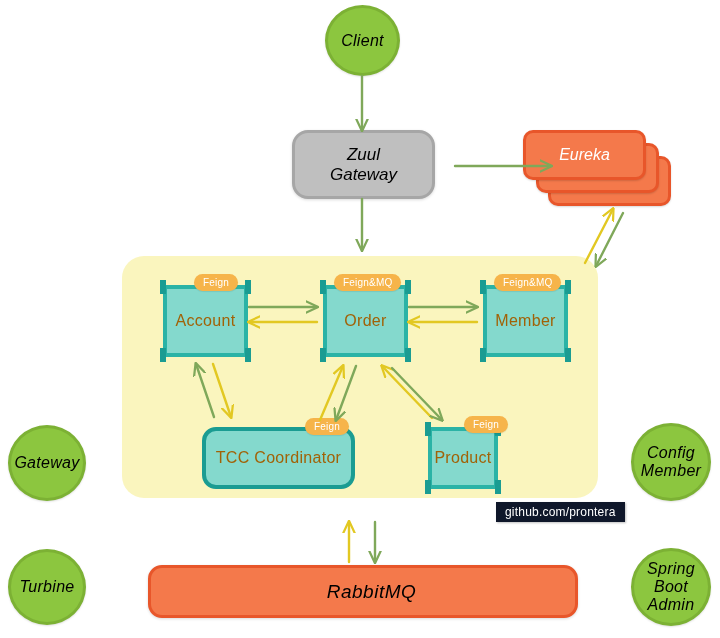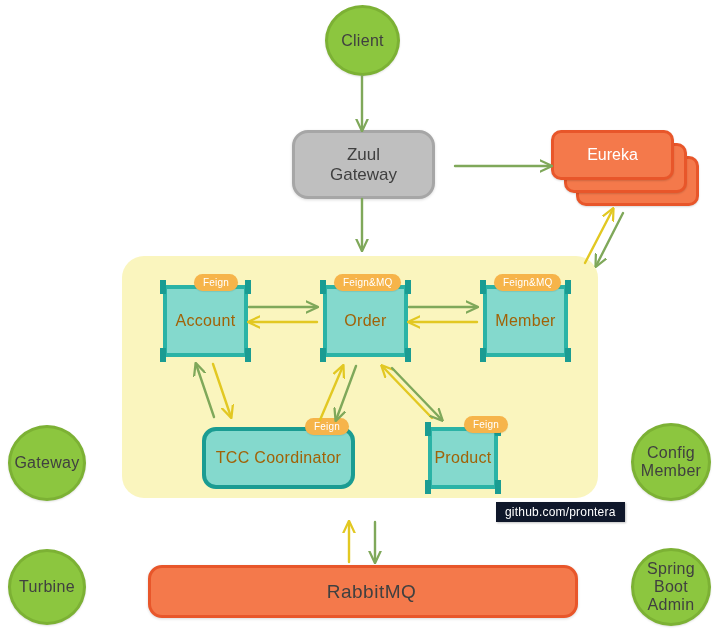--- a/index.html
+++ b/index.html
@@ -3,21 +3,21 @@
 <meta charset="utf-8">
 <style>
   html,body{margin:0;padding:0;background:#ffffff;}
   body{width:720px;height:638px;position:relative;overflow:hidden;
        font-family:"Liberation Sans","DejaVu Sans",sans-serif;}
   #stage{position:absolute;left:0;top:0;width:720px;height:638px;}
 
   
   .node{position:absolute;box-sizing:border-box;display:flex;
         align-items:center;justify-content:center;text-align:right;
-        color:#404040;line-height:1.12;}
+        color:#000000;line-height:1.12;font-style:italic;}
 
   
   .circle{border-radius:50%;background:#8CC63F;border:3px solid #7CB134;
           font-size:16px;letter-spacing:.3px;
           box-shadow:0 1px 2px rgba(0,0,0,.12);}
   .circle span{display:block;}
 
   
   .gray-box{background:#BFBFBF;border:3px solid #A6A6A6;border-radius:16px;
             font-size:17px;box-shadow:0 1px 3px rgba(0,0,0,.15);}
@@ -116,21 +116,21 @@
 
   <div class="node circle" style="left:325px;top:5px;width:75px;height:71px;">
     <span>Client</span>
   </div>
 
   <div class="node gray-box" style="left:292px;top:130px;width:143px;height:69px;flex-direction:column;">
     <span>Zuul</span>
     <span>Gateway</span>
   </div>
 
-  <div class="eureka-wrap" style="left:551px;top:130px;width:148px;height:82px;">
+  <div class="eureka-wrap" style="left:523px;top:130px;width:148px;height:82px;font-style:italic;">
     <div class="orange-card" style="left:25px;top:26px;width:123px;height:50px;"></div>
     <div class="orange-card" style="left:13px;top:13px;width:123px;height:50px;"></div>
     <div class="orange-card top" style="left:0px;top:0px;width:123px;height:50px;">
       <span>Eureka</span>
     </div>
   </div>
 
   <div class="svc tick" style="left:163px;top:285px;width:85px;height:72px;">
     <div class="body"></div>
     <div class="tickmark" style="left:-3px;top:-5px;width:6px;height:14px;"></div>

